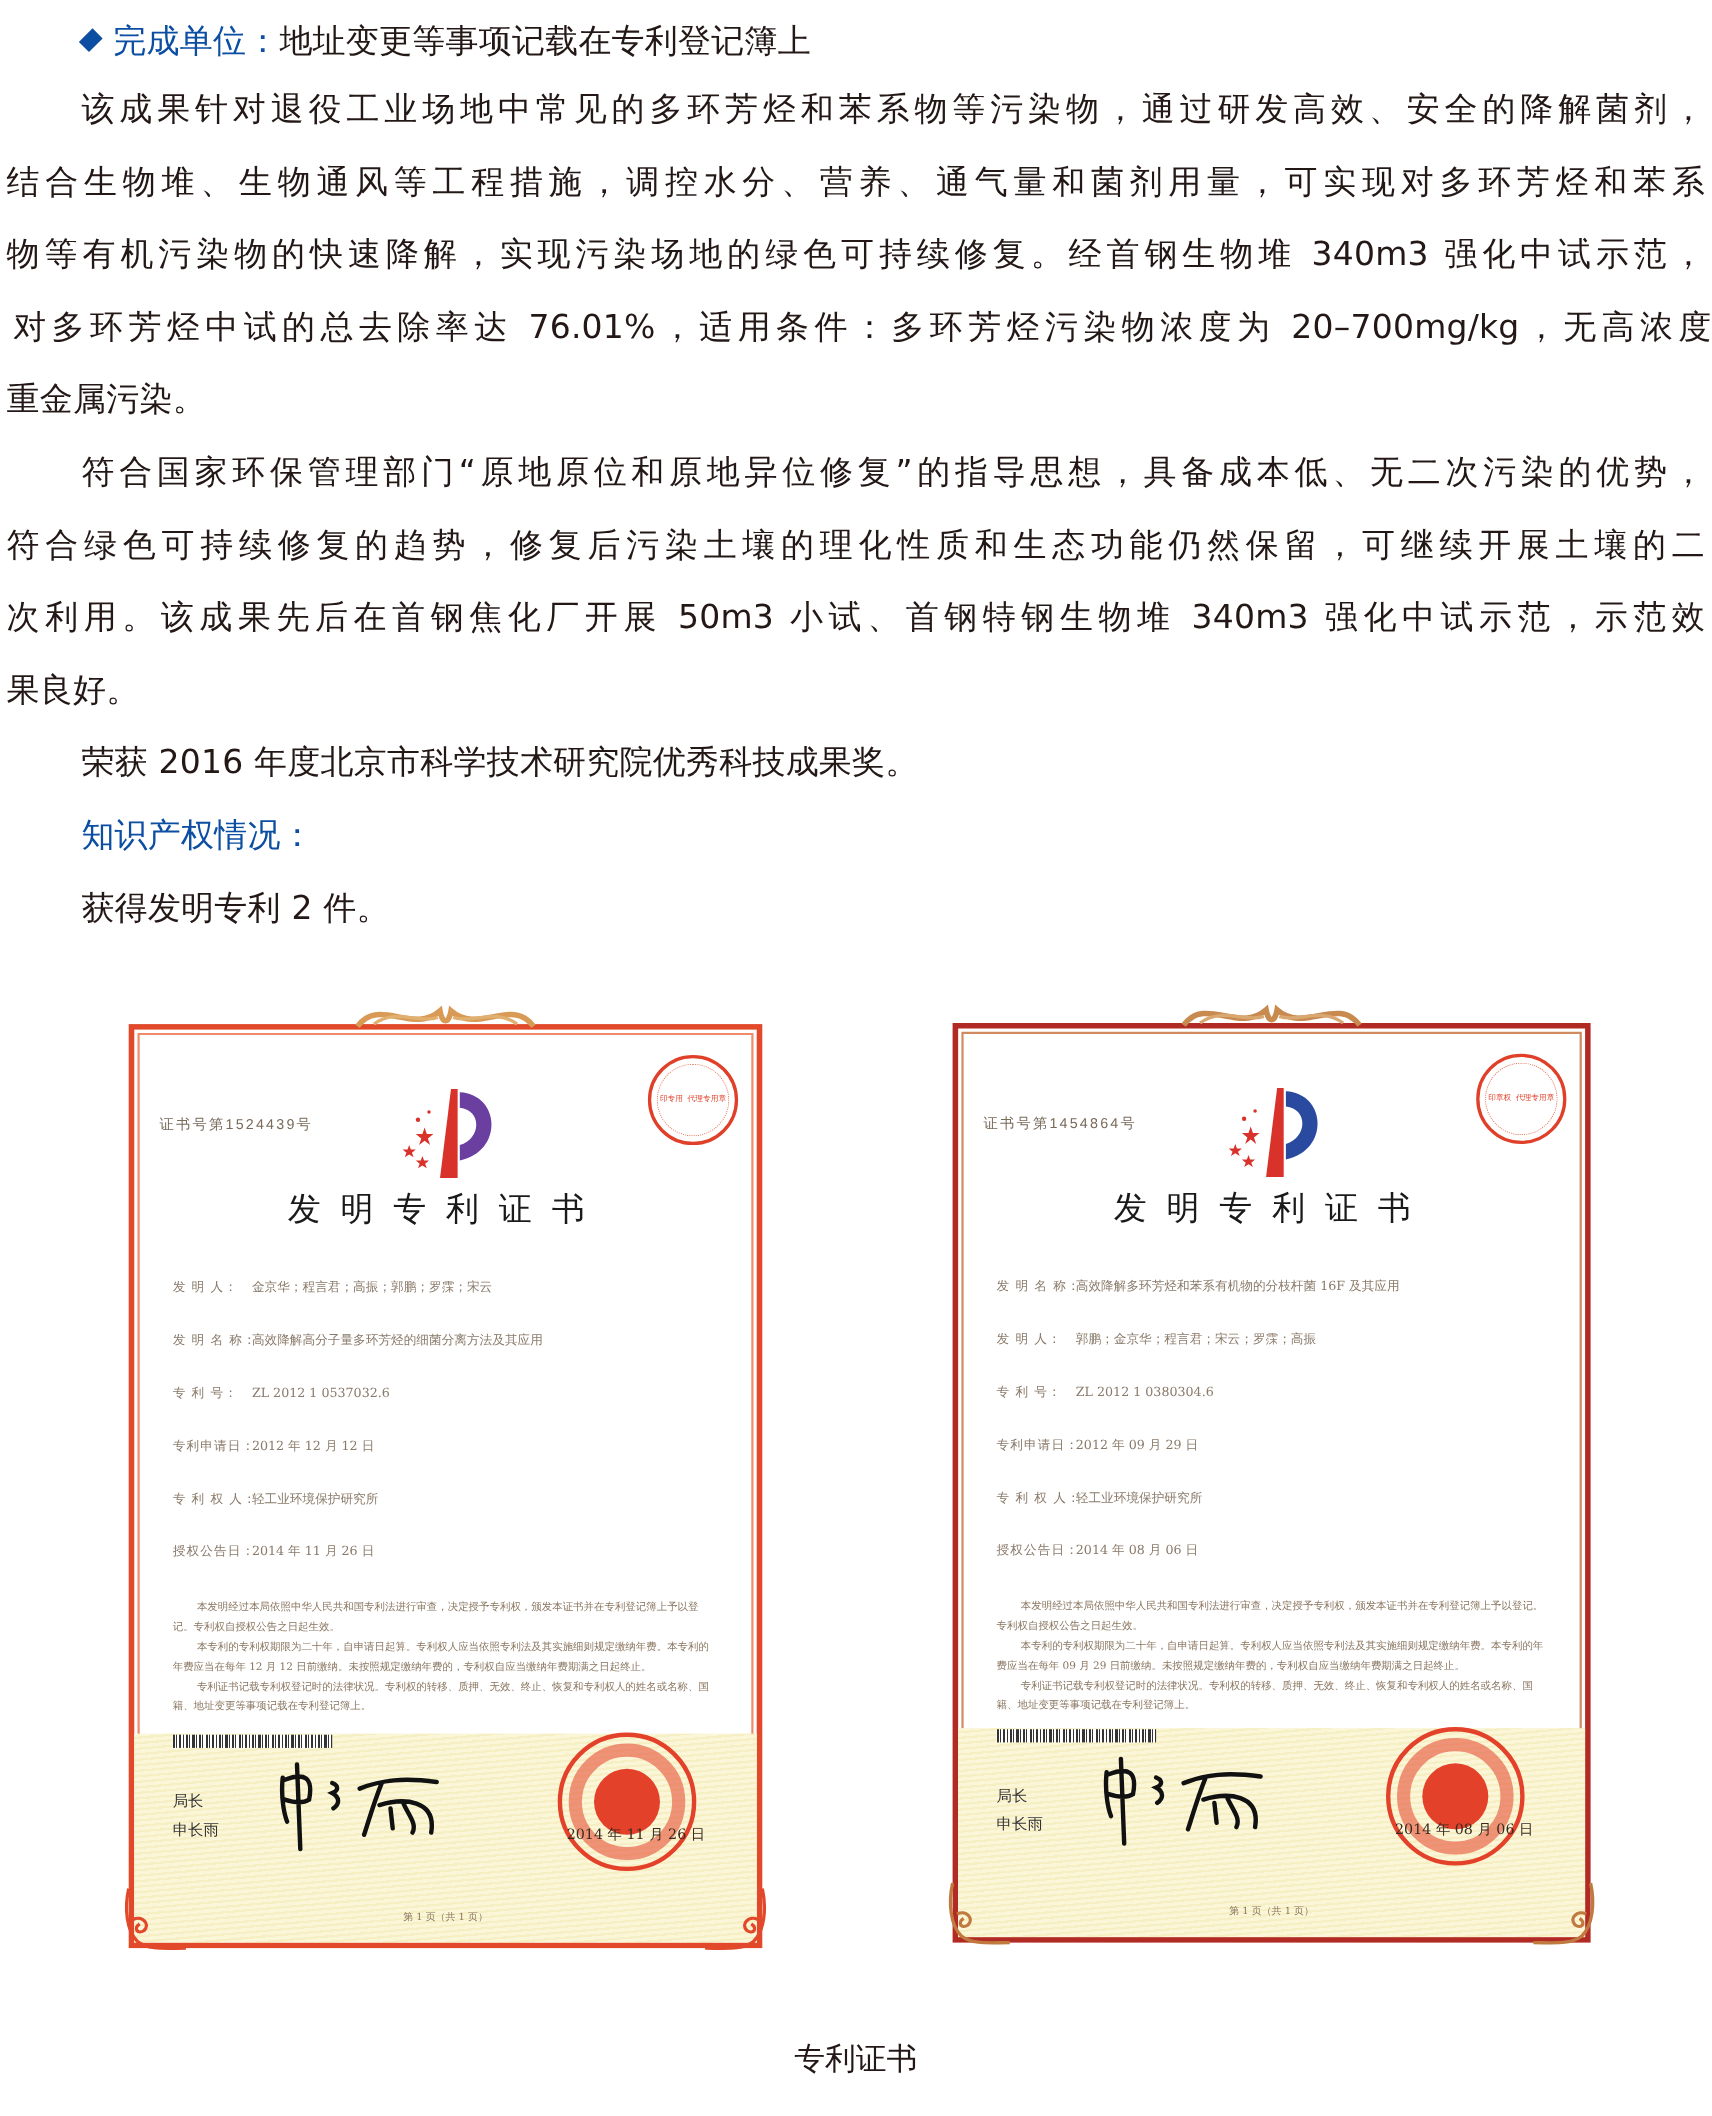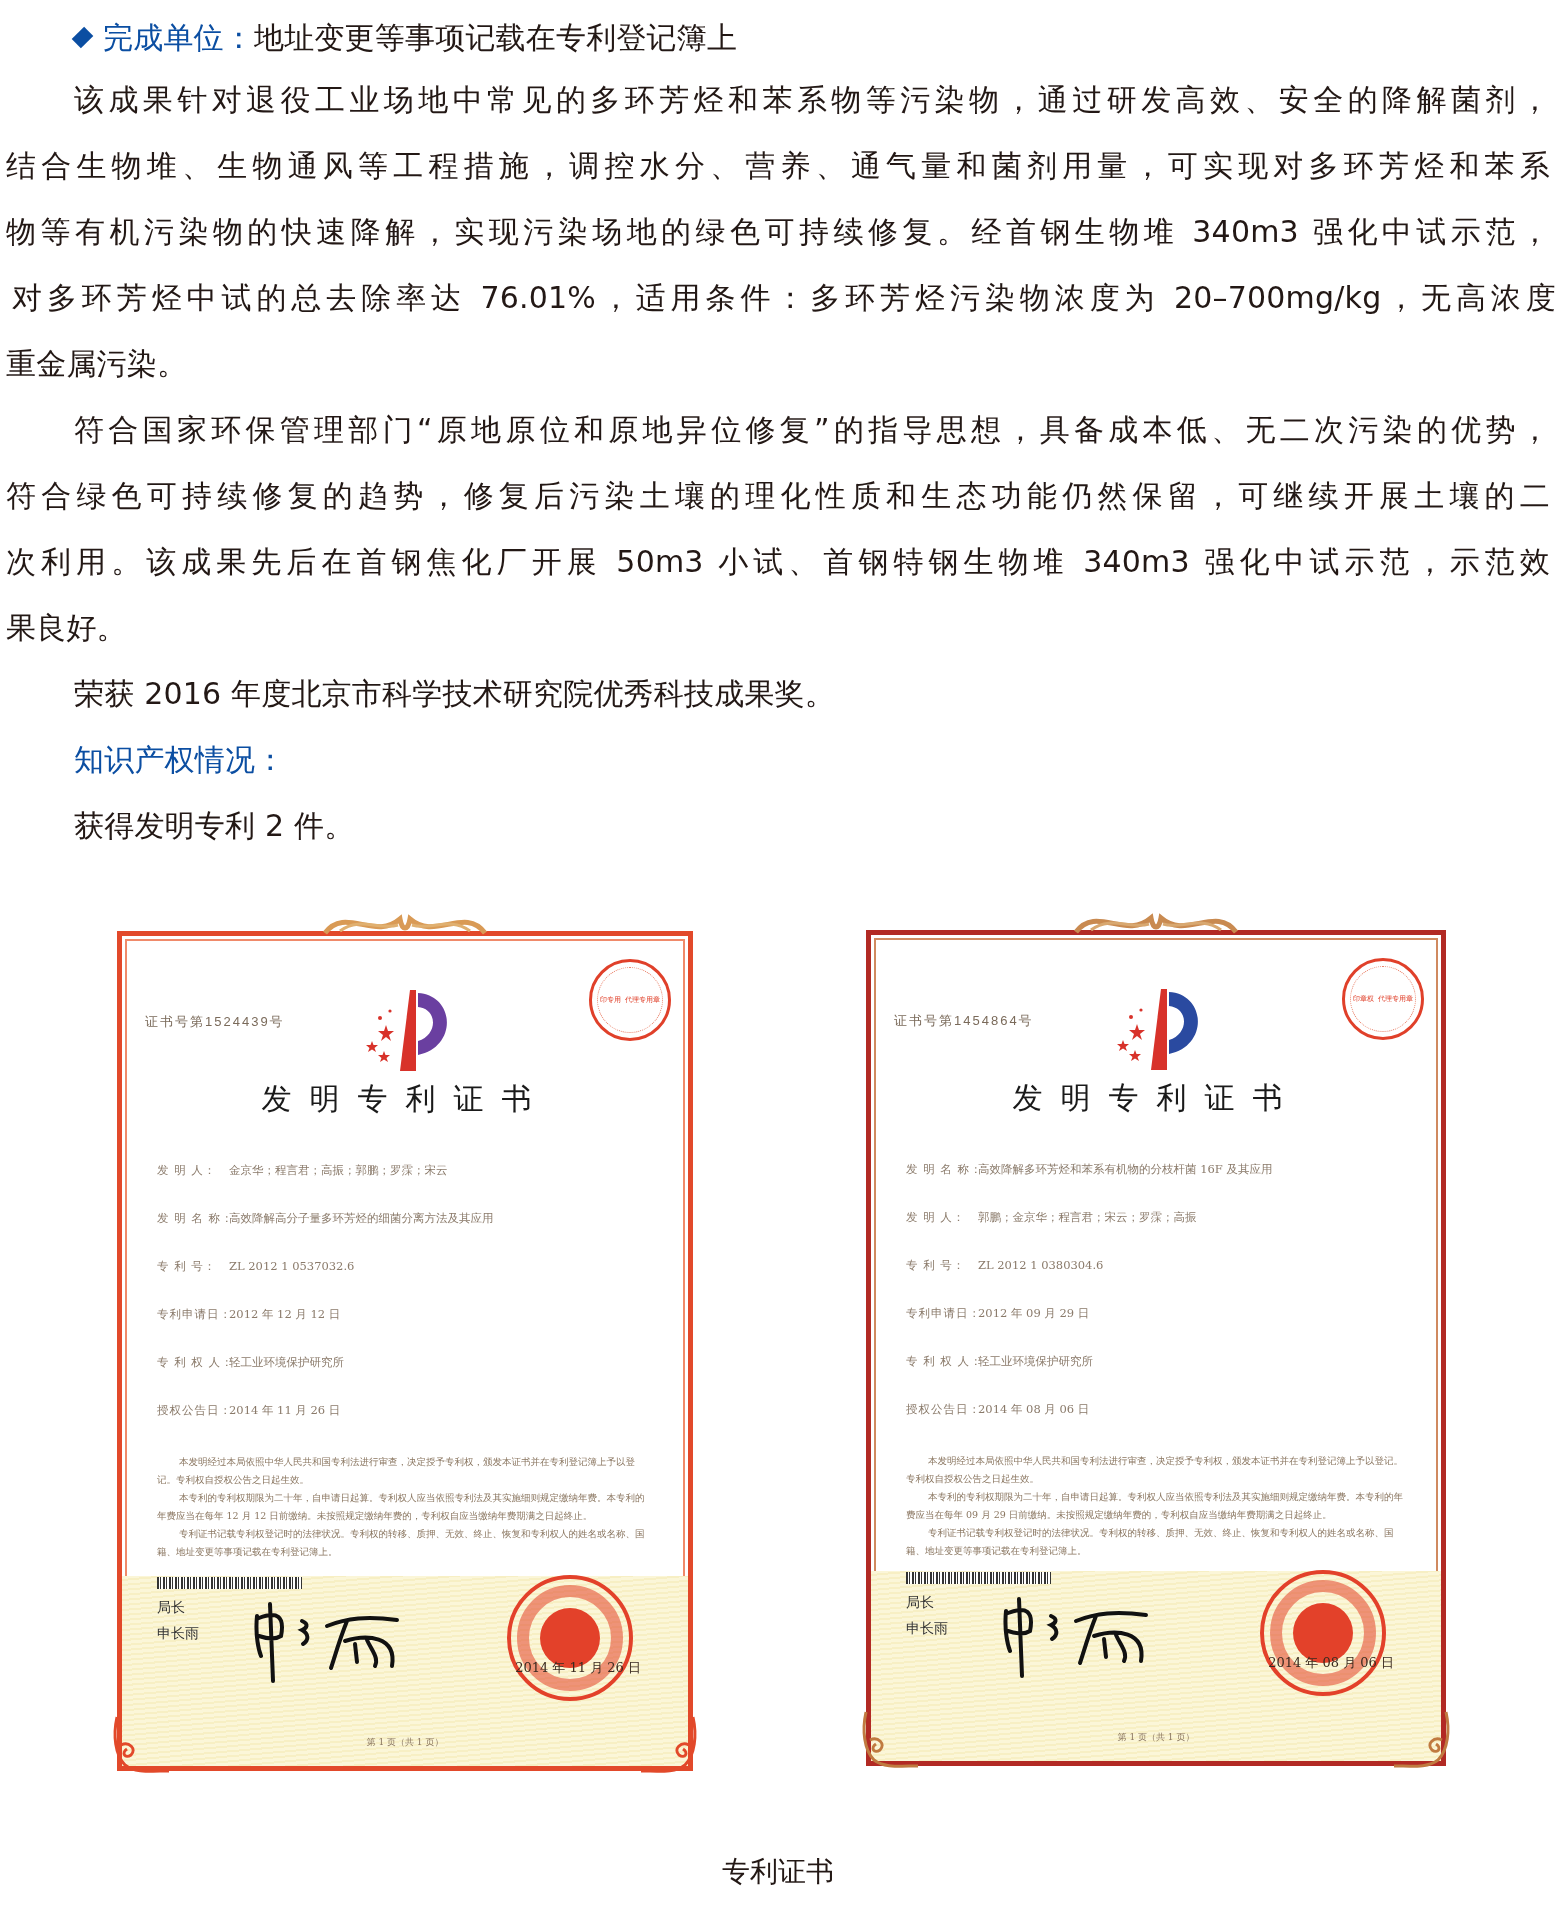--- a/index.html
+++ b/index.html
@@ -21,21 +21,21 @@
   .logo { position: absolute; top: 54px; left: 50%; transform: translateX(-50%); width: 110px; height: 90px; }
   .cert-title { position: absolute; top: 148px; left: 1px; right: 0; text-align: center; font-family: "DejaVu Serif", "Liberation Serif", serif; font-size: 30px; letter-spacing: 18px; color: #1a1a1a; }
   .fields { position: absolute; left: 40px; top: 232px; right: 30px; font-family: "DejaVu Serif", "Liberation Serif", serif; color: #8a7a6a; font-size: 11.5px; }
   .field { height: 48px; white-space: nowrap; }
   .field .k { display: inline-block; width: 72px; letter-spacing: 1px; }
   .body-text { position: absolute; left: 40px; right: 40px; top: 522px; font-family: "DejaVu Serif", serif; font-size: 9.5px; line-height: 18px; color: #8a7660; text-indent: 22px; }
   .body-text p { margin: 0; }
   .bottom { position: absolute; left: 5px; right: 5px; bottom: 5px; height: 190px; background: repeating-linear-gradient(175deg, #fbf6d8 0 3px, #f7efc4 3px 5px); }
   .barcode { position: absolute; left: 40px; bottom: 182px; width: 145px; height: 12px;
              background: repeating-linear-gradient(90deg, #333 0 2px, #fff 2px 3px, #333 3px 4px, #fff 4px 6px); }
-  .director { position: absolute; left: 40px; bottom: 125px; font-size: 14px; line-height: 26px; color: #333; }
+  .director { position: absolute; left: 40px; bottom: 94px; font-size: 14px; line-height: 26px; color: #333; }
   .signature { position: absolute; left: 130px; bottom: 85px; width: 160px; height: 90px; }
   .seal { position: absolute; right: 60px; bottom: 70px; width: 126px; height: 126px; border: 4px solid #e3412a; border-radius: 50%; box-sizing: border-box; }
   .seal .emblem { position: absolute; left: 50%; top: 50%; transform: translate(-50%,-50%); width: 60px; height: 60px; border-radius: 50%; background: #e3412a; }
   .seal .arc { position: absolute; inset: 6px; border-radius: 50%; border: 12px solid rgba(227,65,42,0.55); }
   .seal-date { position: absolute; right: 52px; bottom: 94px; font-family: "DejaVu Serif", serif; font-size: 13px; color: #3a2a20; }
   .page-no { position: absolute; left: 0; right: 0; bottom: 22px; text-align: center; font-family: "DejaVu Serif", serif; font-size: 9px; color: #8a7660; }
   .corner { position: absolute; bottom: -4px; width: 60px; height: 60px; }
   .corner.l { left: -6px; } .corner.r { right: -6px; transform: scaleX(-1); }
 
   .caption { position: absolute; top: 1853px; left: 0; width: 1556px; text-align: center; font-size: 28px; color: #231815; }

